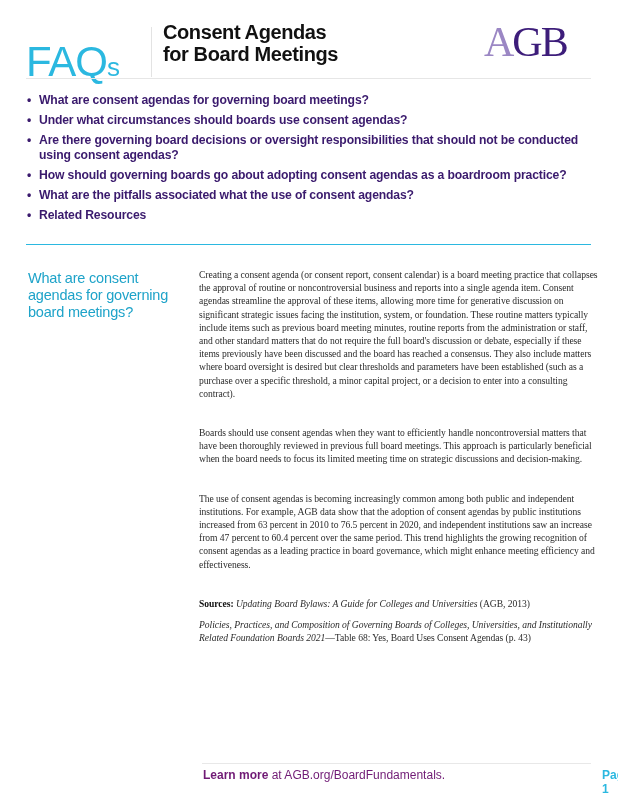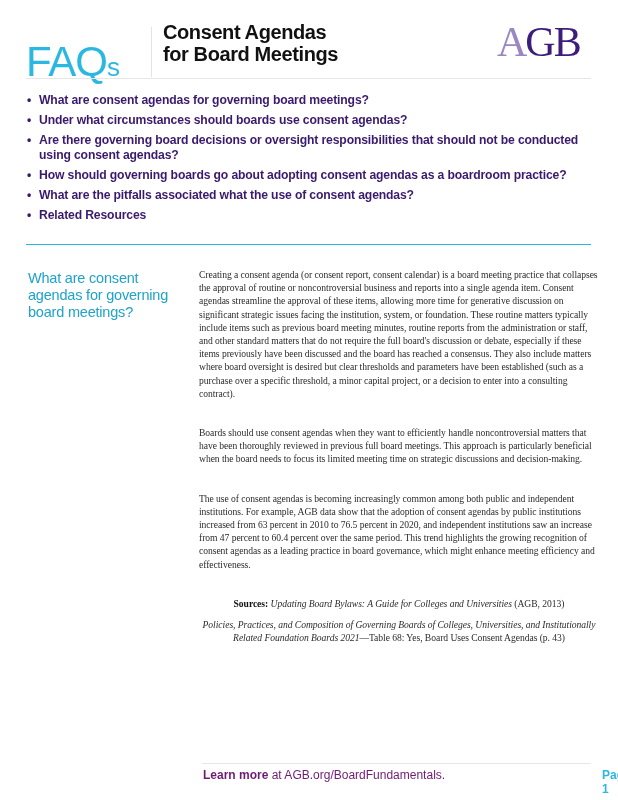--- a/index.html
+++ b/index.html
@@ -2,32 +2,32 @@
 <html><head>
 <meta charset="utf-8">
 <style>
   html, body { margin:0; padding:0; background:#ffffff; }
   body { width:618px; height:800px; position:relative; overflow:hidden; font-family:"Liberation Sans", sans-serif; color:#333; }
   .header { position:absolute; left:0; top:0; width:618px; height:82px; }
   .faqs { position:absolute; left:26px; top:20px; font-family:"Liberation Sans", sans-serif; font-weight:normal; color:#2bb8e0; font-size:42px; letter-spacing:-1px; line-height:44px;margin-top:20px; }
   .faqs .s { font-size:26px; letter-spacing:0; }
   .vdivider { position:absolute; left:151px; top:27px; width:1px; height:50px; background:#e3e3e3; }
   .doc-title { position:absolute; left:163px; top:21px; font-weight:bold; font-size:20px; line-height:22px; color:#111; letter-spacing:-0.4px; }
-  .logo { position:absolute; left:497px; top:19px; font-family:"Liberation Serif", serif; font-size:42px; line-height:46px; letter-spacing:-2px; }
+  .logo { position:absolute; left:484px; top:19px; font-family:"Liberation Serif", serif; font-size:42px; line-height:46px; letter-spacing:-2px; }
   .logo .a { color:#9b87c4; }
   .logo .gb { color:#3d1d7a; }
   .hline { position:absolute; left:26px; top:78px; width:565px; height:1px; background:#e6e6e6; }
   .toc { position:absolute; left:26px; top:93px; width:570px; margin:0; padding:0; list-style:none; }
   .toc li { position:relative; padding-left:13px; font-weight:bold; font-size:12.2px; line-height:15px; color:#3a1a6d; margin-bottom:5px; letter-spacing:-0.15px; }
   .toc li .bullet { position:absolute; left:1px; top:0; color:#3a1a6d; }
   .cyan-rule { position:absolute; left:26px; top:244px; width:565px; height:1px; background:#2bb8e0; }
   .section-title { position:absolute; left:28px; top:270px; width:150px; font-size:14.5px; line-height:17px; color:#1ea3c9; letter-spacing:-0.2px; }
   .body-col { position:absolute; left:199px; top:268px; width:400px;font-family:Liberation Serif, serif; }
   .para { font-size:9.6px; line-height:13.2px; color:#2b2b2b; margin:0 0 26px 0; letter-spacing:-0.05px; }
-  .para.sources { margin-bottom:8px;text-align:center; }
+  .para.sources { margin-bottom:8px; }
   .para.sources b { font-weight:bold; color:#111; }
   .para i { font-style:italic; }
   .footer-rule { position:absolute; left:202px; top:763px; width:389px; height:1px; background:#e8e8e8; }
   .footer-left { position:absolute; left:203px; top:768px; font-size:12px; color:#701a75; }
   .footer-left b { font-weight:bold; }
   .footer-right { position:absolute; left:554px; top:768px; font-size:12px; font-weight:bold; color:#2bb8e0;padding-left:48px; }
 </style>
 </head>
 <body>
 

